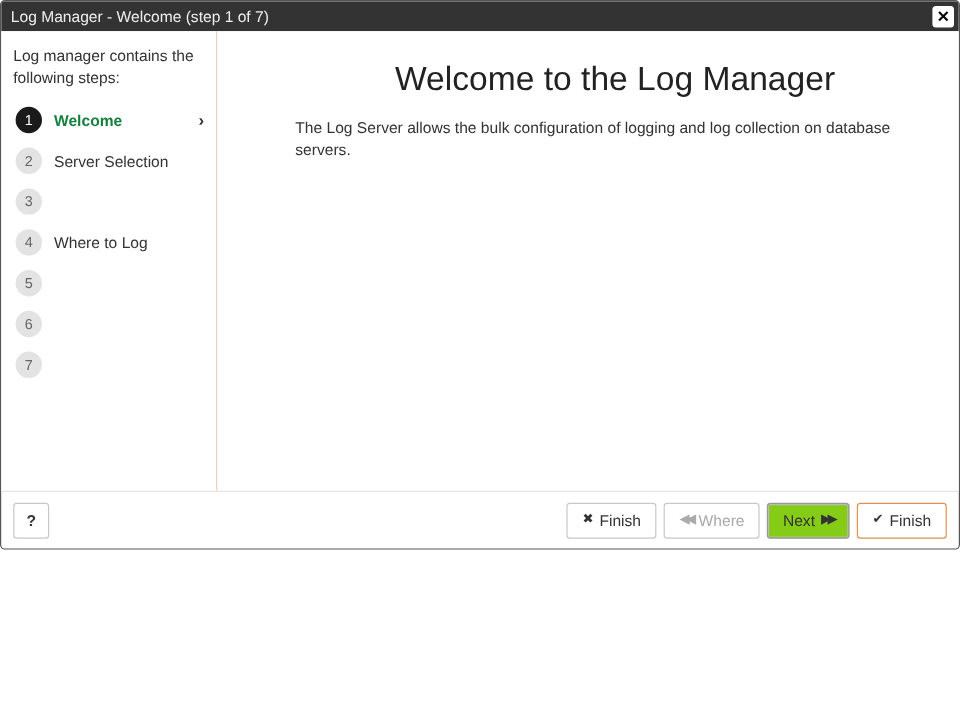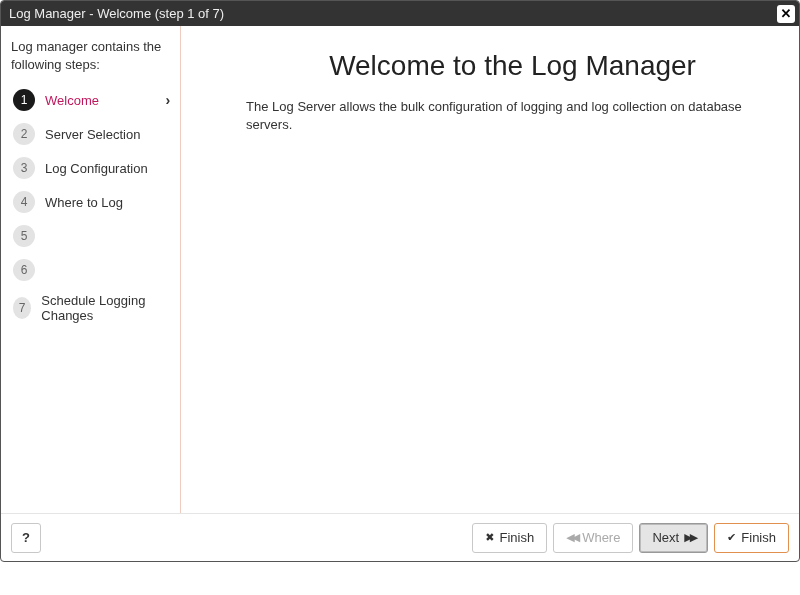--- a/index.html
+++ b/index.html
@@ -2,21 +2,21 @@
 <html><head>
 <meta charset="utf-8">
 <style>
   * { box-sizing: border-box; margin: 0; padding: 0; }
   html, body {
     width: 800px; height: 595px; overflow: hidden;
     font-family: "Helvetica Neue", Arial, sans-serif;
     background: #fff; color: #333;
   }
   .window {
-    width: 800px; height: 562px;
+    width: 800px; height: 458px;
     border: 1px solid #555; border-radius: 4px;
     display: flex; flex-direction: column; overflow: hidden;
     background: #fff;
   }
   
   .titlebar {
     height: 25px; background: #333; color: #eee;
     display: flex; align-items: center; justify-content: space-between;
     padding: 0 4px 0 8px; font-size: 13px;
   }
@@ -40,21 +40,21 @@
     padding: 6px 2px; cursor: default; position: relative;
   }
   .step .num {
     width: 22px; height: 22px; border-radius: 50%;
     background: #e3e3e3; color: #666;
     display: flex; align-items: center; justify-content: center;
     font-size: 12px;
   }
   .step .label { flex: 1 1 auto; font-size: 13px; }
   .step.active .num { background: #1a1a1a; color: #fff; }
-  .step.active .label { font-weight: 400; color: #be185d; }
+  .step.active .label { font-weight: 700; color: #15803d; }
   .step.active .chev { display: inline-block; }
   .step .chev {
     display: none; font-weight: bold; font-size: 14px; padding-right: 4px;
   }
   .main {
     flex: 1 1 auto; padding: 24px 20px 10px 18px; font-size: 14px;
     overflow: auto;
   }
   .main h1 {
     font-size: 28px; font-weight: 400; text-align: center;
@@ -70,21 +70,21 @@
   .footer .right { display: flex; align-items: center; gap: 6px; }
   .btn {
     height: 30px; padding: 0 12px; font-size: 13px;
     background: #fff; border: 1px solid #c8c8c8; border-radius: 3px;
     display: inline-flex; align-items: center; gap: 5px;
     cursor: pointer; color: #333;
   }
   .btn.square { width: 30px; padding: 0; justify-content: center; font-weight: bold; }
   .btn.disabled { color: #aaa; cursor: default; }
   .btn.next-default {
-    background: #e5e5e5; border: 1px solid #999;
+    background: #84cc16; border: 1px solid #999;
     box-shadow: 0 0 0 1px #bbb inset;
   }
   .btn.finish { border-color: #e2904e; color: #333; }
   .btn .ico { font-size: 11px; line-height: 1; }
   .btn .dbl { letter-spacing: -3px; font-size: 11px; }
 </style>
 </head>
 <body>
 
 <div class="window">
@@ -103,35 +103,33 @@
             <span class="num">1</span>
             <span class="label">Welcome</span>
             <span class="chev">›</span>
           </div>
           <div class="step">
             <span class="num">2</span>
             <span class="label">Server Selection</span>
           </div>
           <div class="step">
             <span class="num">3</span>
-            <span class="label">Log Configuration</span>
           </div>
           <div class="step">
             <span class="num">4</span>
             <span class="label">Where to Log</span>
           </div>
           <div class="step">
             <span class="num">5</span>
           </div>
           <div class="step">
             <span class="num">6</span>
           </div>
           <div class="step">
             <span class="num">7</span>
-            <span class="label">Schedule Logging Changes</span>
           </div>
         </div>
     </div>
 
     <div class="main">
       <h1>Welcome to the Log Manager</h1>
       <p>The Log Server allows the bulk configuration of logging and log collection on database servers.</p>
     </div>
 
   </div>

